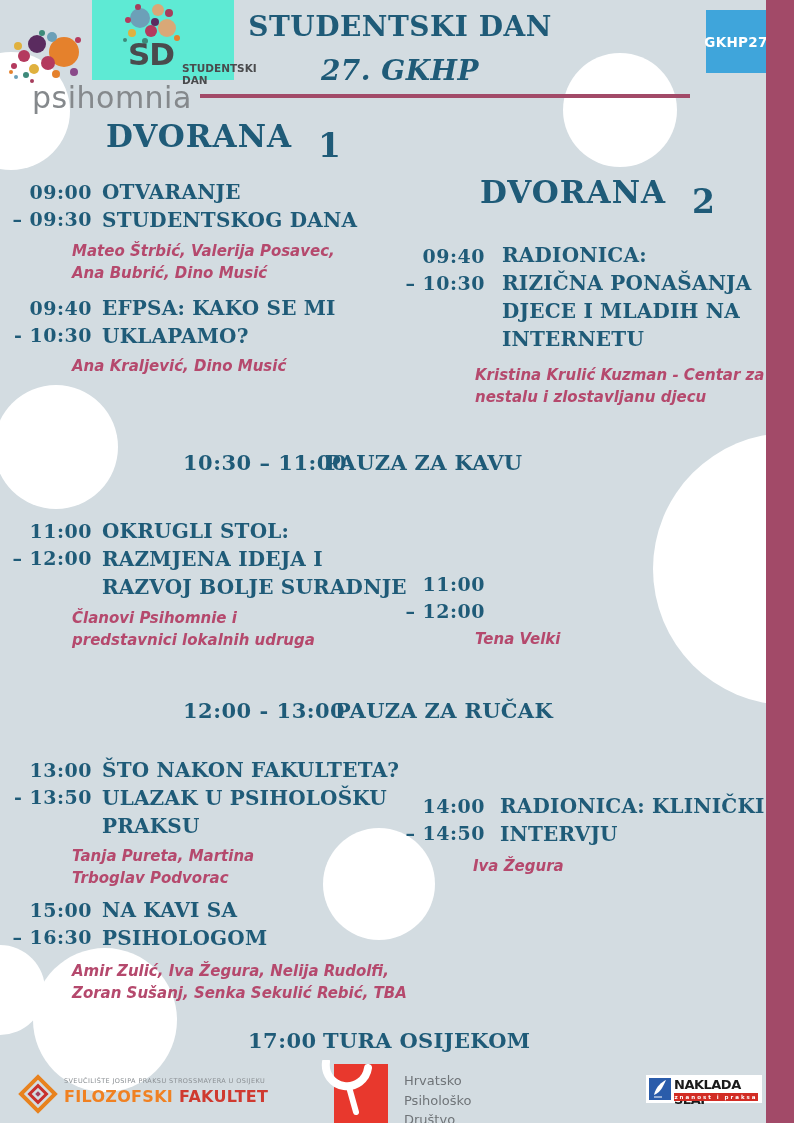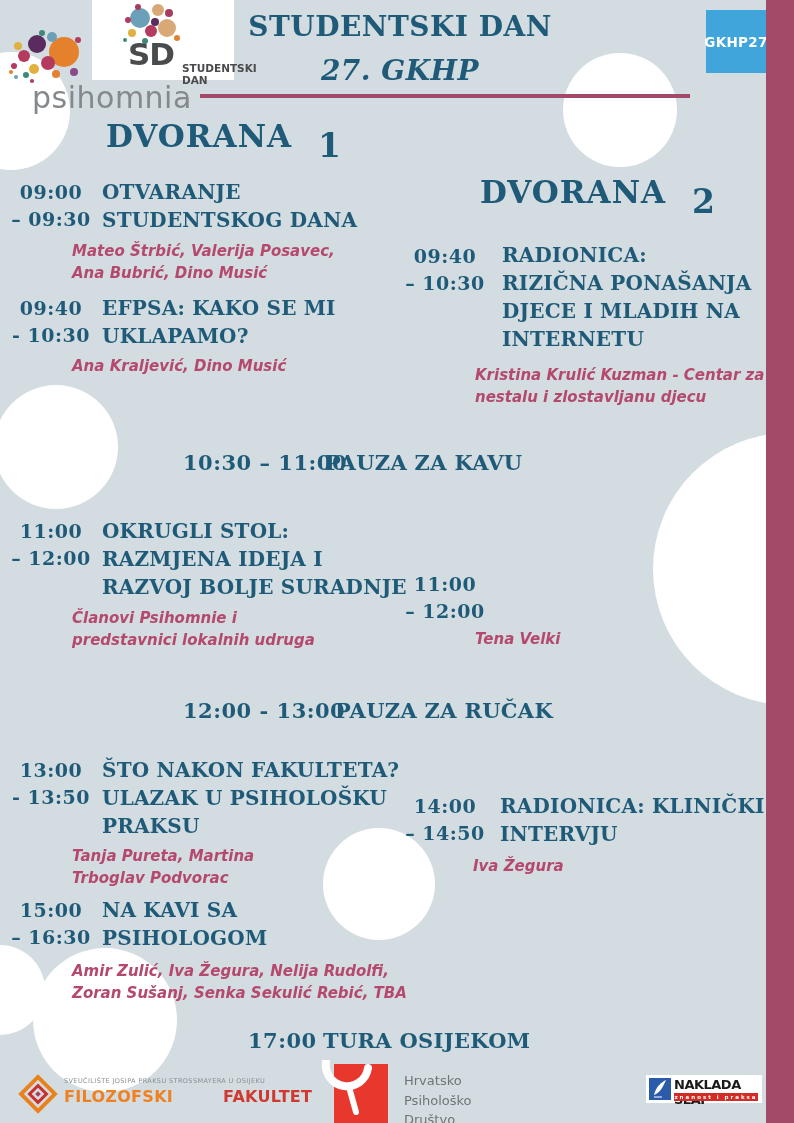--- a/index.html
+++ b/index.html
@@ -18,36 +18,36 @@
   .circle{position:absolute;background:#ffffff;border-radius:50%;z-index:1;}
   .stripe{position:absolute;right:0;top:0;width:28px;height:100%;background:var(--maroon);z-index:4;}
   .rule{position:absolute;left:200px;top:94px;width:490px;height:4px;background:var(--maroon);z-index:3;}
   .abs{position:absolute;z-index:3;}
   .serif{font-family:"DejaVu Serif",serif;font-weight:700;color:var(--teal);}
   .title-block{left:230px;top:8px;width:340px;text-align:center;}
   .title-line{font-size:28px;letter-spacing:0.5px;line-height:38px;}
   .gkhp-badge{left:706px;top:10px;width:60px;height:63px;background:var(--gkhp);
     display:flex;align-items:center;justify-content:center;color:#fff;
     font-weight:800;font-size:13.5px;letter-spacing:0.3px;}
-  .sd-box{left:92px;top:0;width:142px;height:80px;background:#ffffff;}
+  .sd-box{left:92px;top:0;width:142px;height:80px;background:#5eead4;}
   .sd-abbr{position:absolute;left:36px;top:36px;font-size:31px;font-weight:800;color:#4a4b4d;letter-spacing:-1px;}
   .sd-label{position:absolute;left:90px;top:62px;font-size:10.5px;font-weight:800;color:#4a4b4d;line-height:12px;white-space:pre-line;}
   .psi-label{left:32px;top:80px;font-size:30px;font-weight:400;color:#85898c;letter-spacing:0.5px;}
   .dvorana{display:flex;align-items:flex-start;gap:8px;}
   .dvorana .dv-name{font-size:31px;letter-spacing:1px;}
   .dvorana .dv-num{font-size:33px;margin-left:18px;position:relative;top:8px;}
-  .time{font-size:19px;line-height:27px;white-space:pre-line;text-align:center;width:82px;letter-spacing:0.5px;}
+  .time{font-size:19px;line-height:27px;white-space:pre-line;text-align:right;width:82px;letter-spacing:0.5px;}
   .stitle{font-size:20px;line-height:28px;white-space:pre-line;letter-spacing:0.2px;}
   .speakers{font-size:15px;line-height:22px;white-space:pre-line;font-weight:700;font-style:italic;color:var(--pink);}
   .break-time{font-size:21px;letter-spacing:0.5px;}
   .break-title{font-size:21px;letter-spacing:0.3px;}
   .ff-uni{font-size:6.5px;color:#8a8f93;letter-spacing:0.4px;margin-bottom:2px;}
   .ff-name{font-size:16px;font-weight:800;letter-spacing:0.3px;}
   .ff-name .p1{color:#f08122;}
-  .ff-name .p2{color:#cf3a30;margin-left:44px;}
+  .ff-name .p2{color:#cf3a30;}
   .hpd-text{font-size:13px;color:#6f7478;line-height:19.5px;white-space:pre-line;}
   .naklada{left:646px;top:1075px;width:116px;height:28px;background:#fff;}
   .nk-sq{position:absolute;left:3px;top:3px;width:22px;height:22px;background:#2a5caa;}
   .nk-name{position:absolute;left:28px;top:2px;font-size:13px;font-weight:700;color:#1a1a1a;letter-spacing:-0.5px;}
   .nk-bar{position:absolute;left:28px;top:18px;width:84px;height:8px;background:#d22c24;color:#fff;
     font-size:5.5px;font-weight:700;letter-spacing:2px;text-align:center;line-height:8px;}
 </style>
 </head>
 <body>
 

